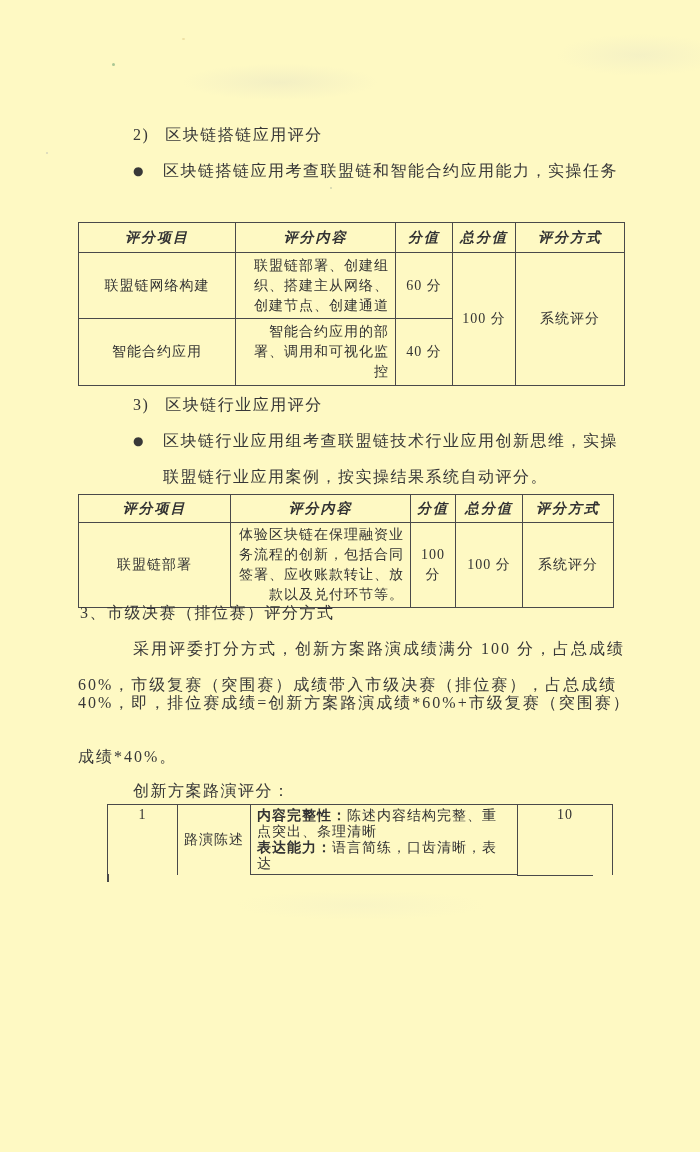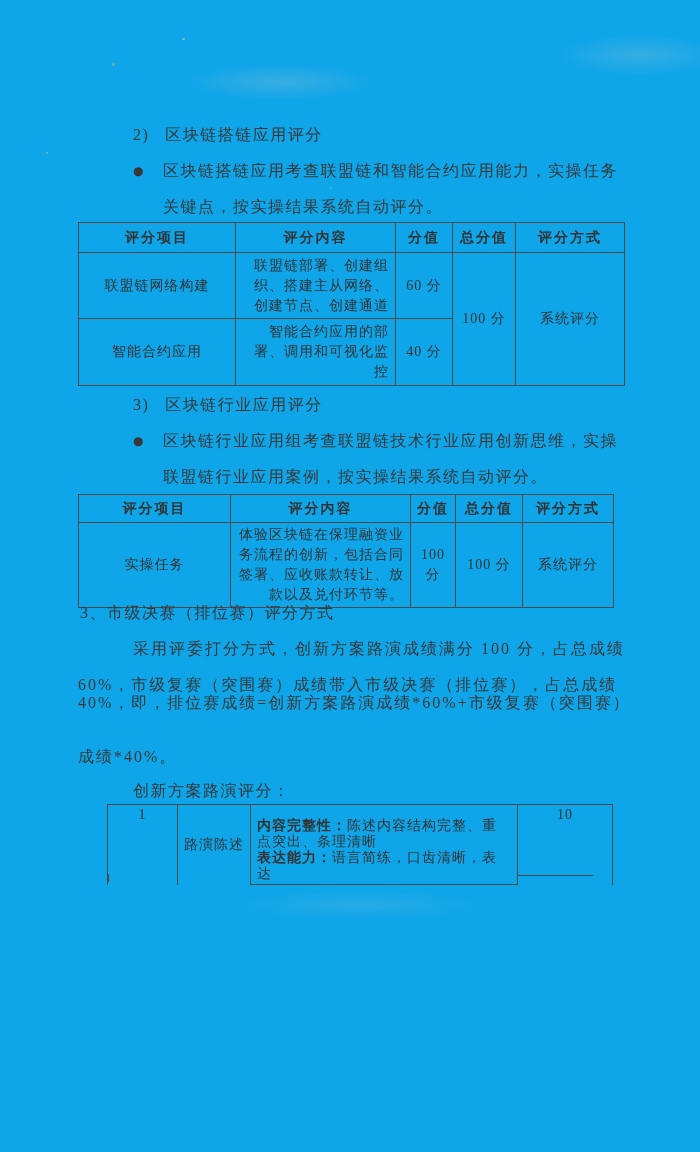--- a/index.html
+++ b/index.html
@@ -1,18 +1,18 @@
 <!DOCTYPE html>
 <html><head>
 <meta charset="utf-8">
 <style>
   html, body { margin:0; padding:0; background:#e8e8e8; }
   .sheet {
     position:relative; width:700px; height:1152px; overflow:hidden;
-    background:#0ea5e9;
+    background:#fef9c3;
     font-family:"Liberation Serif","DejaVu Serif",serif;
     color:#383838;
   }
   
   .sheet::before {
     content:""; position:absolute; inset:0; pointer-events:none;
     background:
       radial-gradient(ellipse 140px 26px at 280px 82px, rgba(205,205,198,0.22), transparent 70%),
       radial-gradient(ellipse 120px 30px at 640px 55px, rgba(210,210,204,0.20), transparent 70%),
       radial-gradient(ellipse 180px 22px at 360px 905px, rgba(215,215,210,0.12), transparent 70%);
@@ -21,47 +21,46 @@
   .txt { font-size:16px; line-height:21px; letter-spacing:1.5px; white-space:nowrap; }
   .para { letter-spacing:2px;text-align:center; }
   .bullet-glyph { font-size:12px; font-family:"DejaVu Sans",sans-serif; }
   .num-gap { display:inline-block; width:16px; }
 
   table { border-collapse:collapse; table-layout:fixed; }
   td, th {
     border:1.5px solid #4a4a4a; font-size:14px; letter-spacing:1px;
     line-height:20px; padding:2px 6px; font-weight:normal; color:#333;
   }
-  th { font-weight:bold; text-align:center; letter-spacing:2px; }
+  th { font-weight:bold; text-align:center; letter-spacing:2px;font-style:italic; }
   .cell-center { text-align:center; vertical-align:middle;margin-left:28px; }
   .cell-left { text-align:right; vertical-align:middle; }
 
   .t3 td, .t3 th { line-height:16px; font-size:14px; }
   .t3 .no-bottom { border-bottom:none; }
-  .detail-cell { vertical-align:top; padding-top:13px; }
+  .detail-cell { vertical-align:top; padding-top:3px; }
   .detail-cell .bold { font-weight:bold; }
   .speck { position:absolute; border-radius:50%; pointer-events:none; }
 </style>
 </head>
 <body>
 
 <div class="sheet">
 
   <div class="speck" style="left:112px;top:63px;width:3px;height:3px;background:#8db584;opacity:.75"></div>
   <div class="speck" style="left:182px;top:38px;width:3px;height:2px;background:#e3cf8e;opacity:.6"></div>
   <div class="speck" style="left:330px;top:187px;width:2px;height:2px;background:#9fae9b;opacity:.5"></div>
   <div class="speck" style="left:46px;top:152px;width:2px;height:2px;background:#bdbdb5;opacity:.6"></div>
 
   <div class="abs txt" style="left:133px;top:124px">
     <span>2)</span><span class="num-gap"></span><span>区块链搭链应用评分</span>
   </div>
 
   <div class="abs bullet-glyph" style="left:133px;top:164px">●</div>
   <div class="abs txt" style="left:163px;top:160px">区块链搭链应用考查联盟链和智能合约应用能力，实操任务</div>
-  <div class="abs txt" style="left:163px;top:196px">关键点，按实操结果系统自动评分。</div>
 
   <table class="abs" style="left:78px;top:222px;width:546px">
     <colgroup>
         <col style="width:157px">
         <col style="width:160px">
         <col style="width:57px">
         <col style="width:63px">
         <col style="width:109px">
       </colgroup>
     <tbody>
@@ -105,21 +104,21 @@
       </colgroup>
     <tbody>
         <tr style="height:28px">
       <th>评分项目</th>
       <th>评分内容</th>
       <th>分值</th>
       <th>总分值</th>
       <th>评分方式</th>
     </tr>
     <tr style="height:71px">
-      <td class="cell-center">实操任务</td>
+      <td class="cell-center">联盟链部署</td>
       <td class="cell-left">体验区块链在保理融资业务流程的创新，包括合同签署、应收账款转让、放款以及兑付环节等。</td>
       <td class="cell-center">100 分</td>
       <td class="cell-center">100 分</td>
       <td class="cell-center">系统评分</td>
     </tr>
   </tbody>
     </table>
 
   <div class="abs txt" style="left:80px;top:602px">3、市级决赛（排位赛）评分方式</div>
   <div class="abs txt para" style="left:133px;top:638px">采用评委打分方式，创新方案路演成绩满分 100 分，占总成绩</div>

